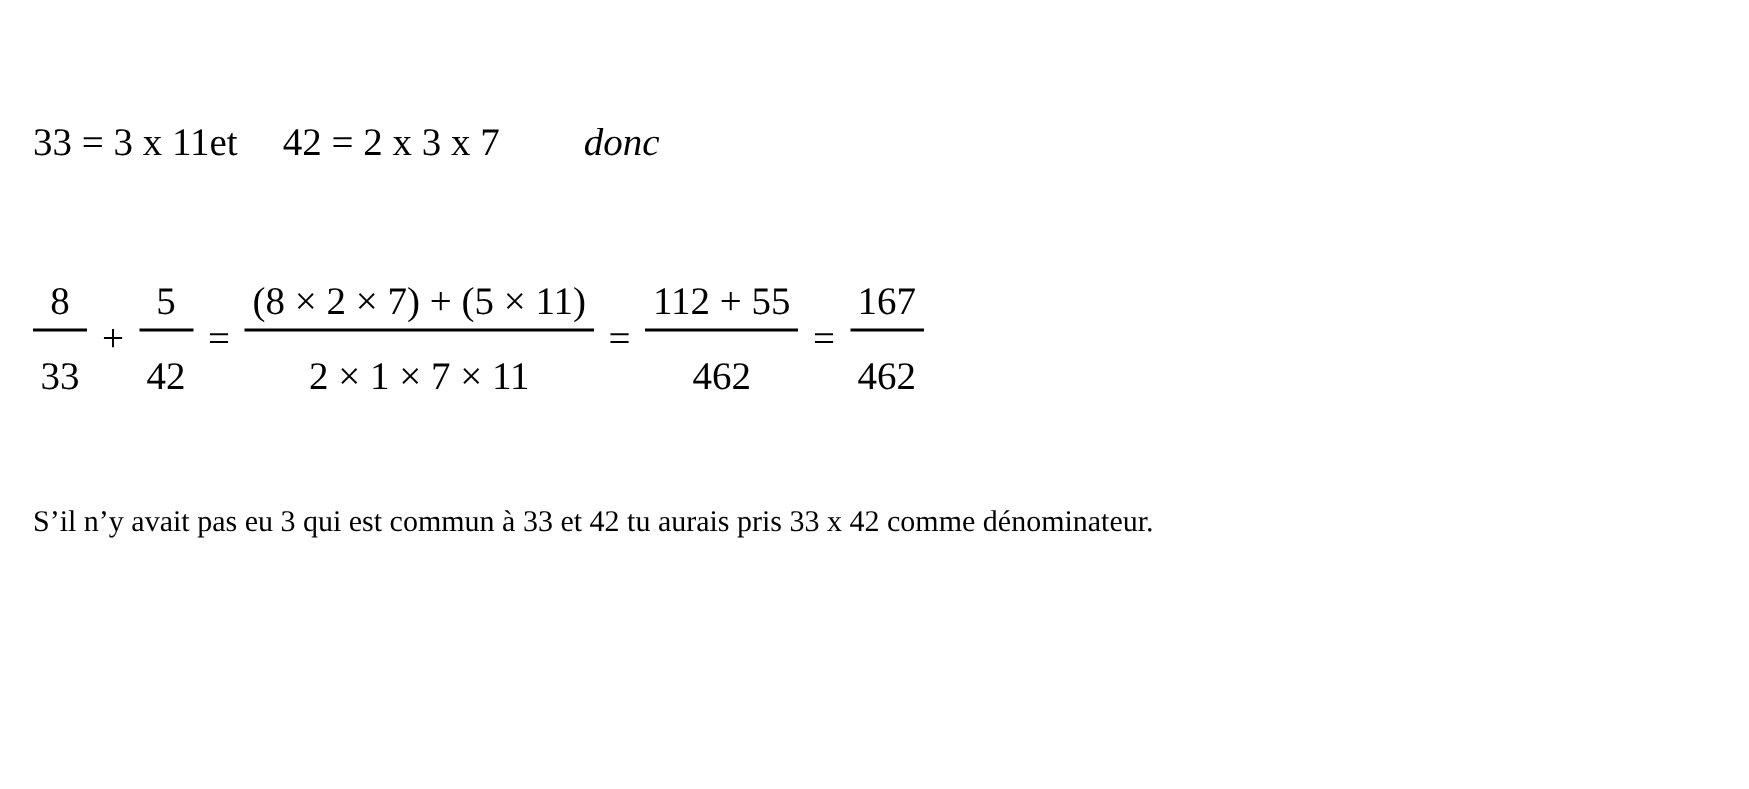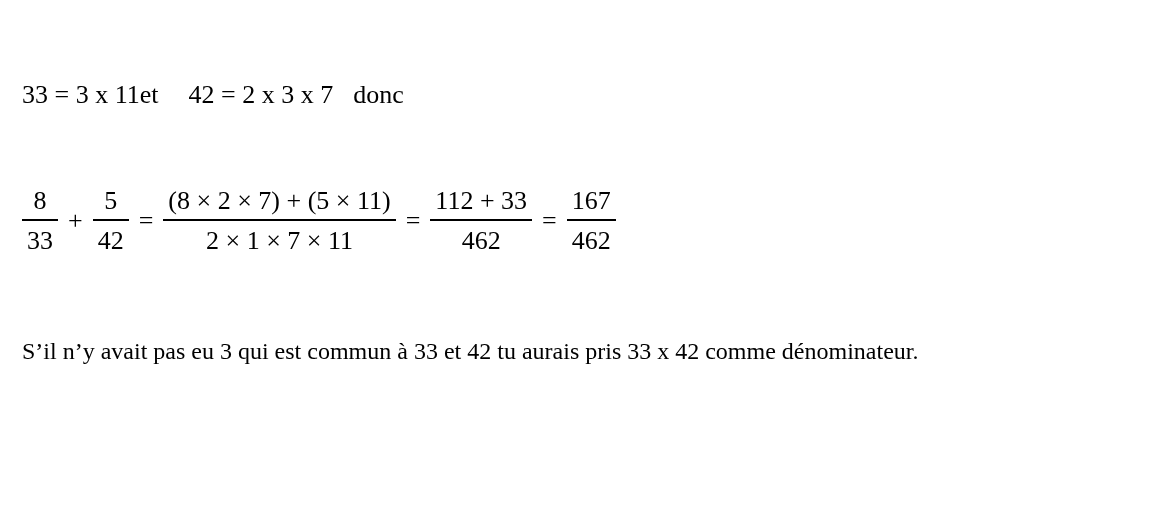--- a/index.html
+++ b/index.html
@@ -17,21 +17,21 @@
   
   .intro {
     position: absolute;
     left: 22px;
     top: 80px;
     font-size: 26px;
     white-space: nowrap;
   }
   .intro .seg-et   { }
   .intro .seg-p2   { margin-left: 30px; }
-  .intro .seg-donc { margin-left: 20px; }
+  .intro .seg-donc { margin-left: 56px; font-style: italic; }
 
   
   .equation {
     position: absolute;
     left: 22px;
     top: 186px;
     display: flex;
     align-items: center;
     font-size: 26px;
     white-space: nowrap;
@@ -41,37 +41,37 @@
     flex-direction: column;
     align-items: center;
   }
   .frac .num,
   .frac .den {
     padding: 0 5px;
     line-height: 1.15;
     text-align: center;
   }
   .frac .num { padding-bottom: 3px; }
-  .frac .den { padding-top: 5px; }
+  .frac .den { padding-top: 15px; }
   .frac .bar {
     align-self: stretch;
     height: 2px;
     background: #000000;
   }
   .op {
     margin: 0 10px;
     line-height: 1;
   }
 
   
   .paragraph {
     position: absolute;
     left: 22px;
     top: 333px;
-    font-size: 24px;
+    font-size: 20px;
     line-height: 1.5;
     white-space: nowrap;
   }
 </style>
 </head>
 <body>
 
 <div class="page">
 
   <div class="intro">
@@ -91,21 +91,21 @@
       <span class="den">42</span>
     </span>
     <span class="op">=</span>
     <span class="frac">
       <span class="num">(8 × 2 × 7) + (5 × 11)</span>
       <span class="bar"></span>
       <span class="den">2 × 1 × 7 × 11</span>
     </span>
     <span class="op">=</span>
     <span class="frac">
-      <span class="num">112 + 33</span>
+      <span class="num">112 + 55</span>
       <span class="bar"></span>
       <span class="den">462</span>
     </span>
     <span class="op">=</span>
     <span class="frac">
       <span class="num">167</span>
       <span class="bar"></span>
       <span class="den">462</span>
     </span>
   </div>

